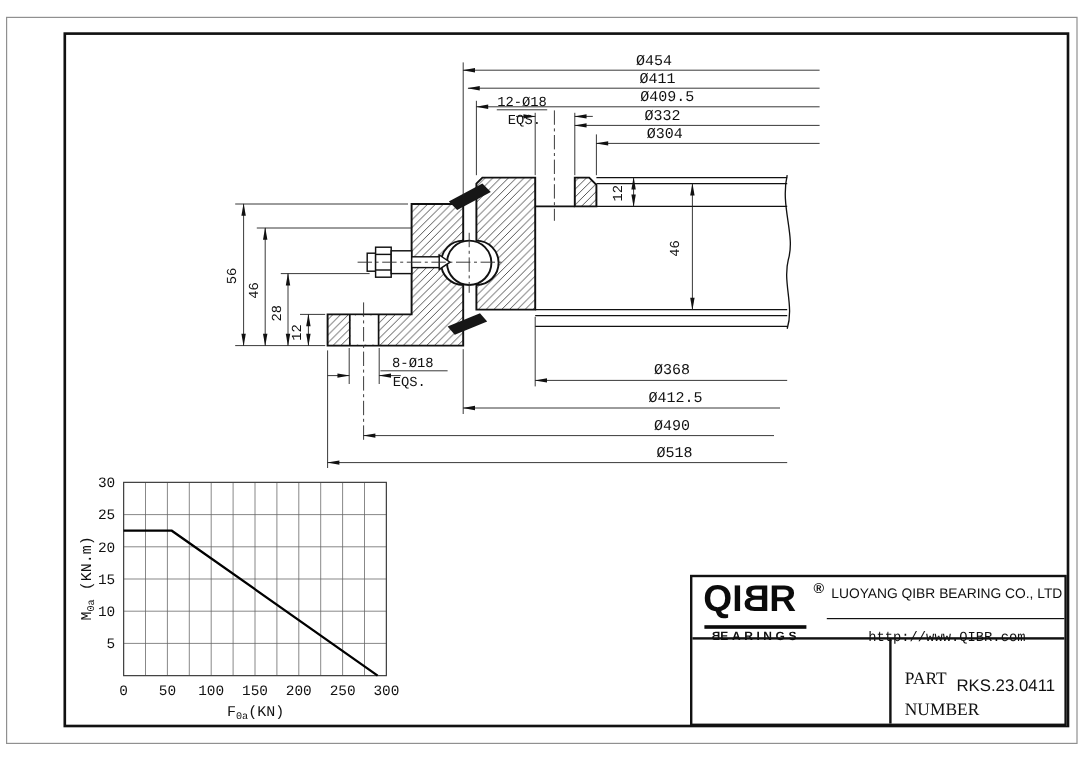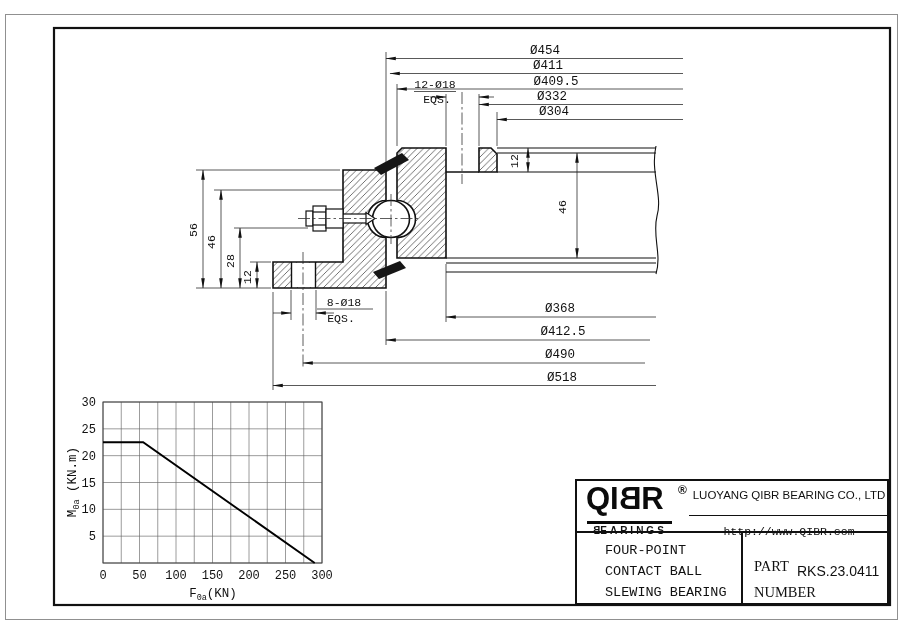--- a/index.html
+++ b/index.html
@@ -239,25 +239,20 @@
 
     <div class="logo-word"><span>QI</span><span class="mirror">B</span><span>R</span></div>
     <div class="logo-reg">®</div>
     <div class="logo-rule"></div>
     <div class="logo-sub"><span class="mirror">B</span><span>EARINGS</span></div>
 
     <div class="tb-company">LUOYANG QIBR BEARING CO., LTD</div>
     <div class="tb-sep"></div>
     <div class="tb-site">http://www.QIBR.com</div>
 
-    <div class="tb-product">
-      <div>FOUR-POINT</div>
-      <div>CONTACT BALL</div>
-      <div>SLEWING BEARING</div>
-    </div>
 
     <div class="tb-part-label">
       <div>PART</div>
       <div>NUMBER</div>
     </div>
     <div class="tb-part-number">RKS.23.0411</div>
   </div>
 </div>
 
 </body></html>

